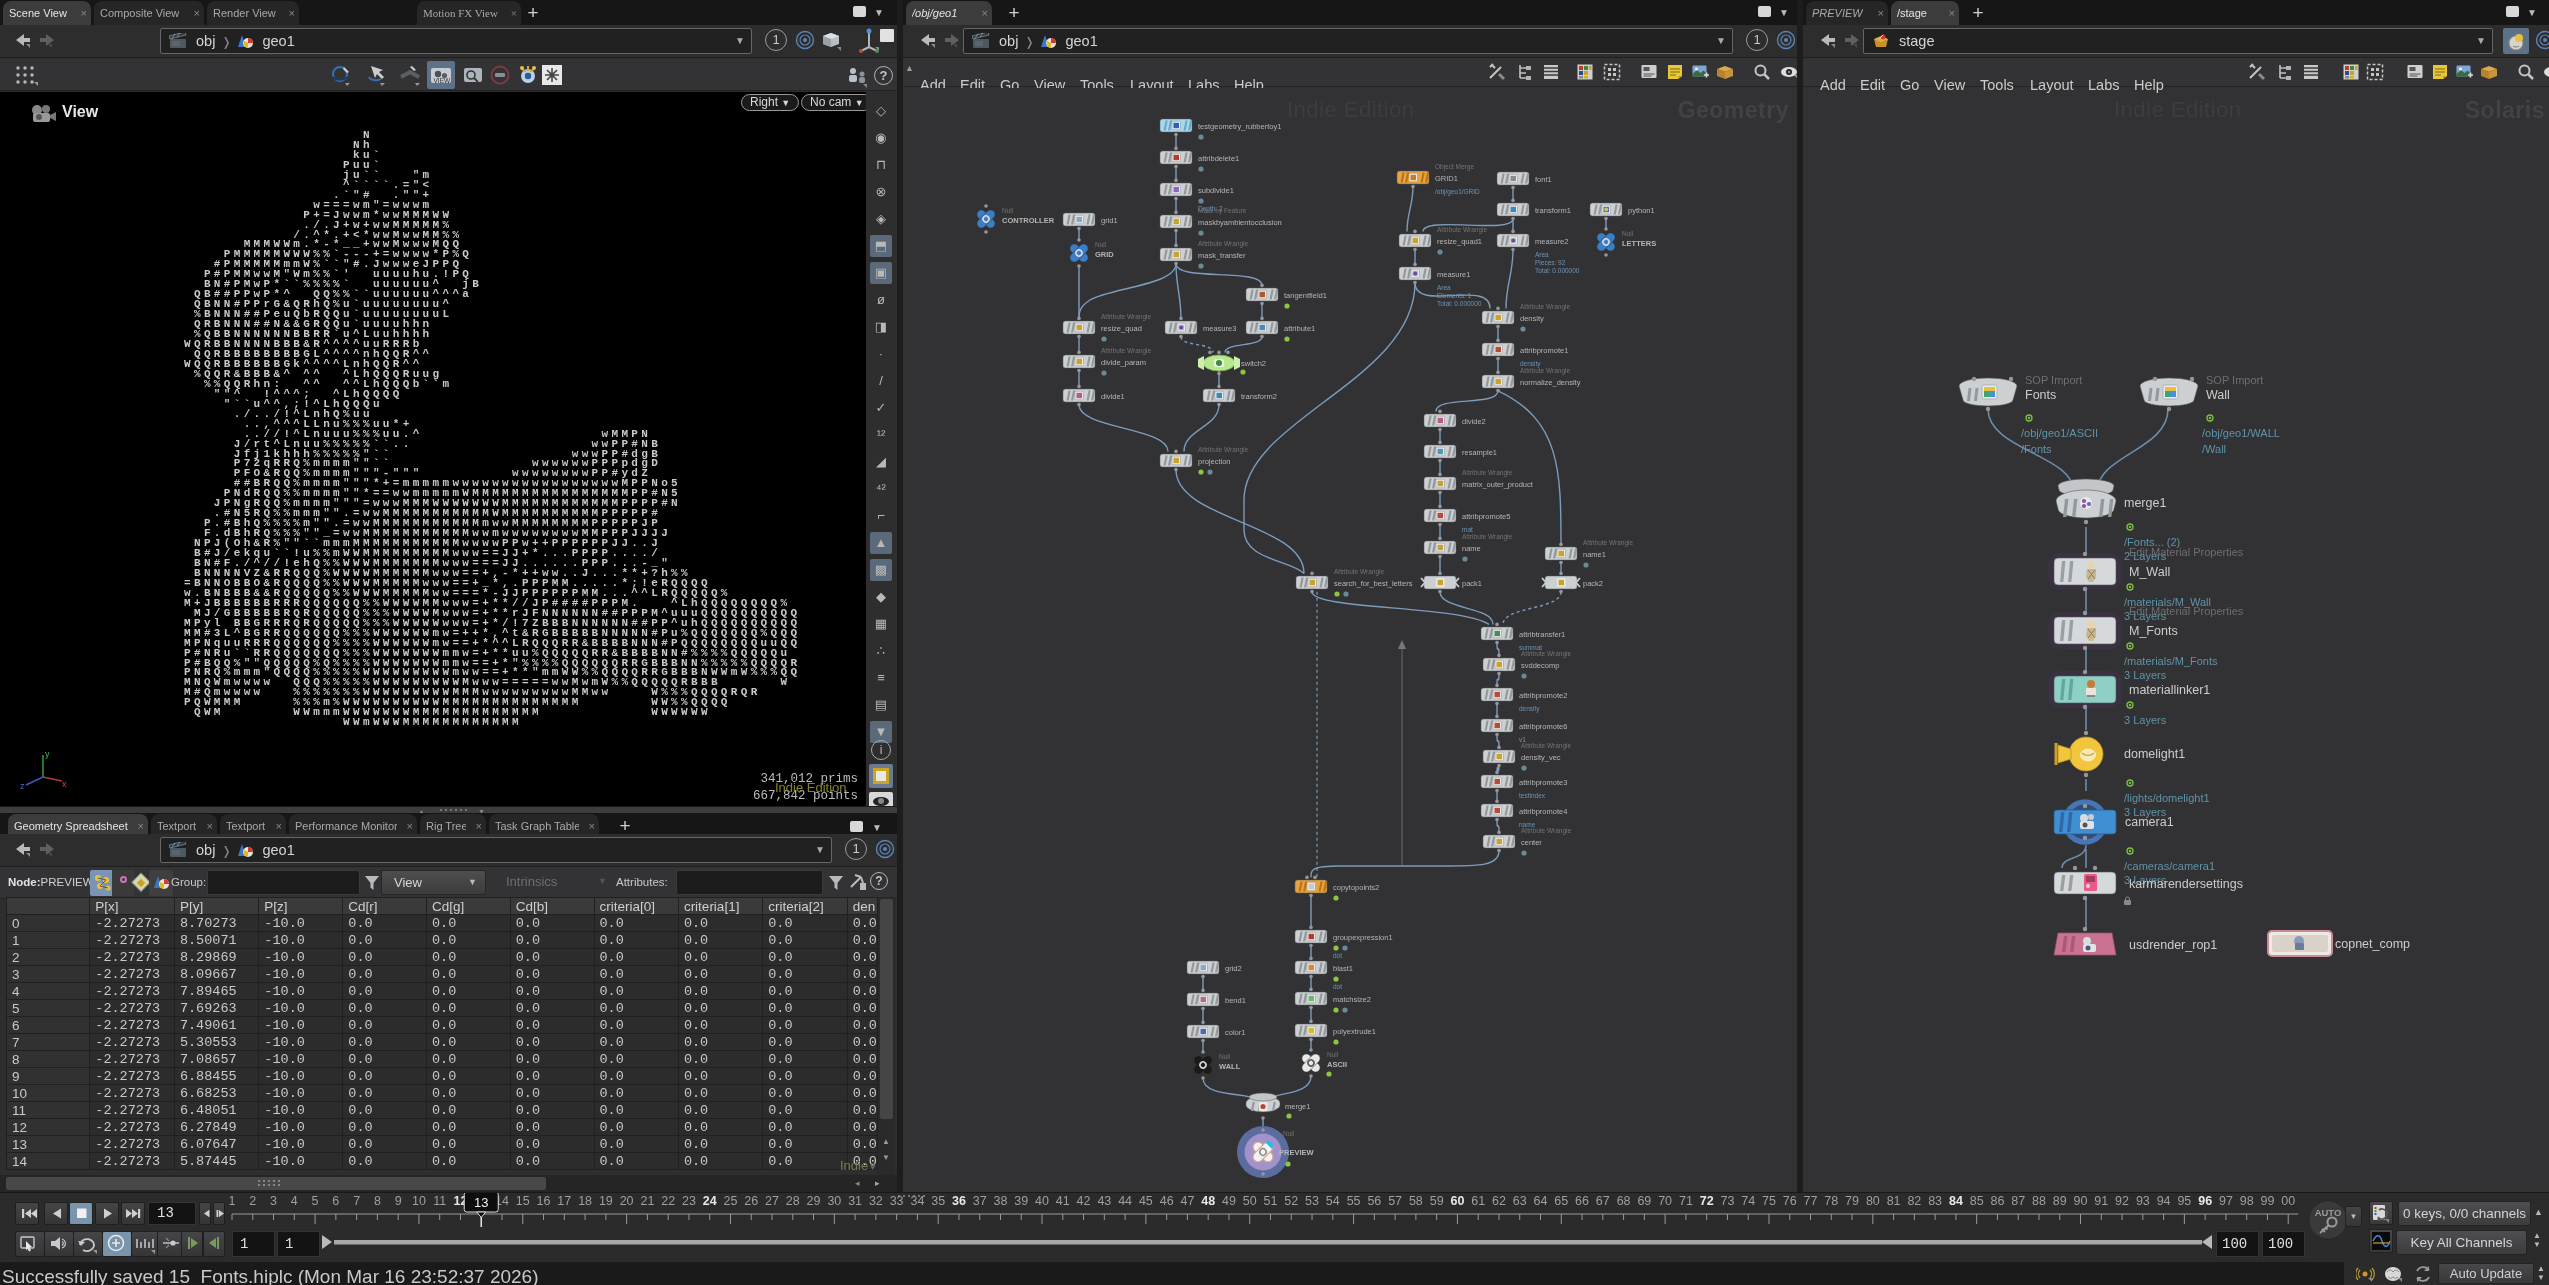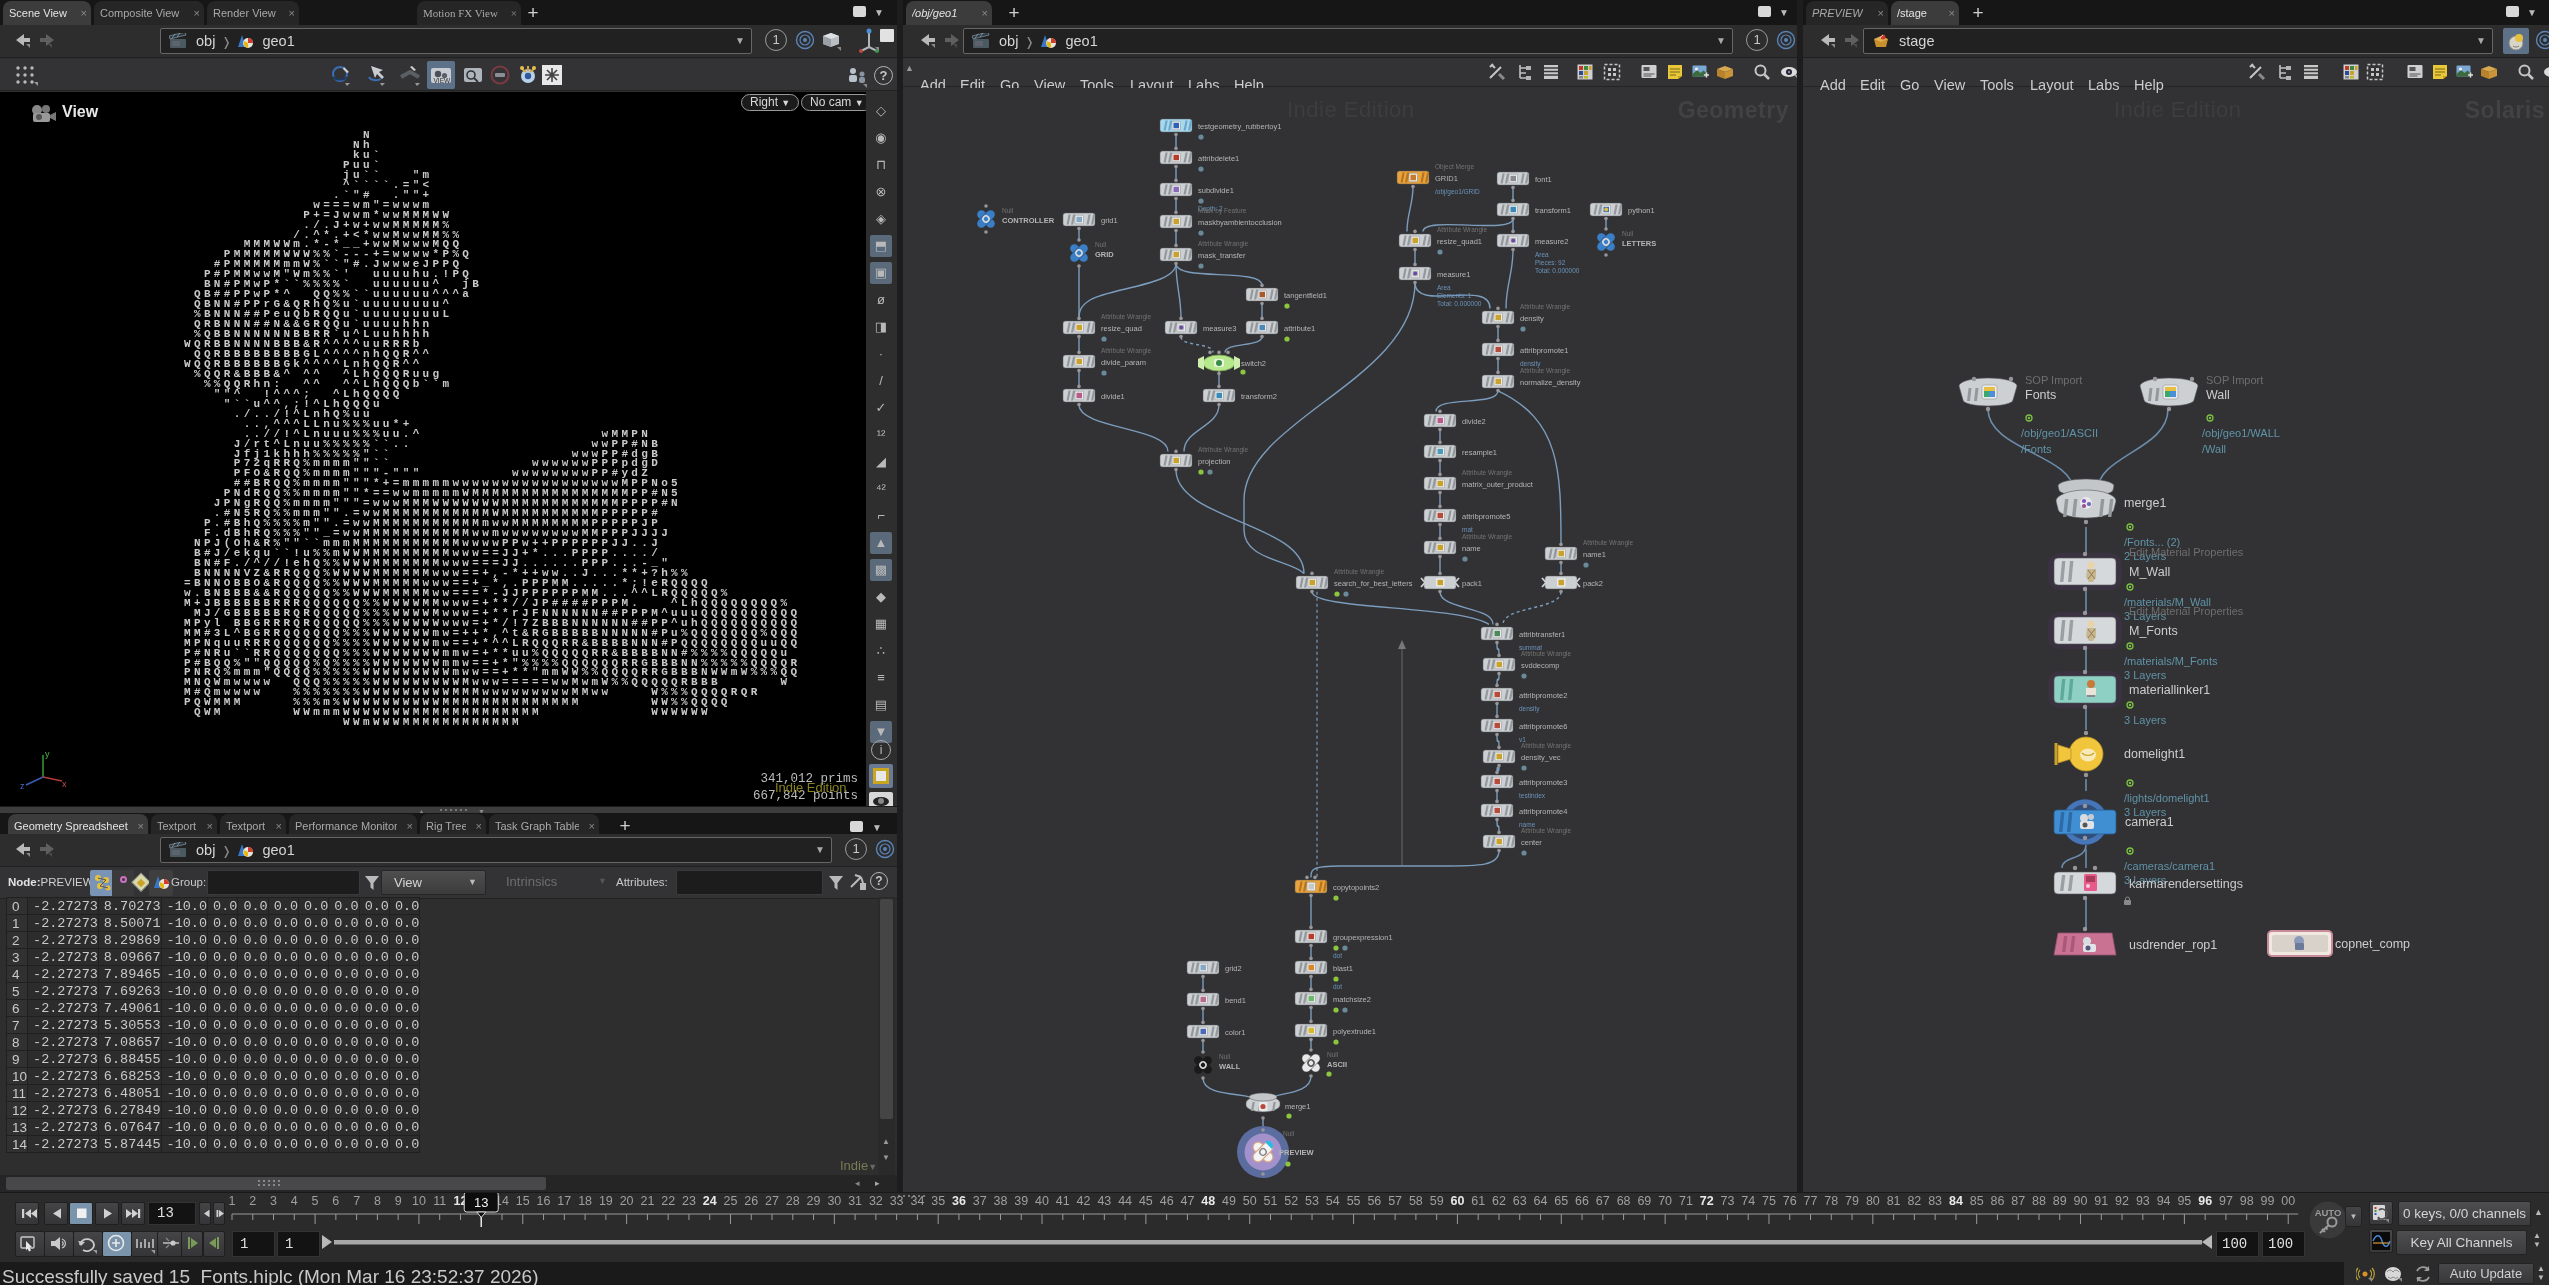--- a/index.html
+++ b/index.html
@@ -355,20 +355,33 @@
 <svg class="abs" style="left:848px;top:4px;" width="20" height="24" viewBox="0 0 20 24">
         <path d="M3 16 L13 6 M13 6 l2 6 M13 6 l-6 -2" stroke="#b9b9b9" stroke-width="2" fill="none"></path>
         <rect x="12" y="12" width="6" height="7" fill="#b9b9b9"></rect>
       </svg>
 <div class="abs" style="left:870px;top:5px;width:18px;height:18px;border:1.5px solid #b5b5b5;border-radius:50%;color:#c5c5c5;font-size:12px;text-align:center;line-height:16px;font-weight:bold;">?</div>
 </div>
 <div class="abs" style="left:6px;top:91px;width:872px;height:278px;overflow:hidden;">
       <table class="geo">
         <tbody>
           <tr>
+            <th style="width:85px"></th>
+            <th style="width:85px">P[x]</th>
+            <th style="width:85px">P[y]</th>
+            <th style="width:85px">P[z]</th>
+            <th style="width:85px">Cd[r]</th>
+            <th style="width:85px">Cd[g]</th>
+            <th style="width:85px">Cd[b]</th>
+            <th style="width:85px">criteria[0]</th>
+            <th style="width:85px">criteria[1]</th>
+            <th style="width:85px">criteria[2]</th>
+            <th style="width:28px">den</th>
+          </tr>
+          <tr>
             <td class="rn">0</td>
             <td>-2.27273</td>
             <td>8.70273</td>
             <td>-10.0</td>
             <td>0.0</td>
             <td>0.0</td>
             <td>0.0</td>
             <td>0.0</td>
             <td>0.0</td>
             <td>0.0</td>

